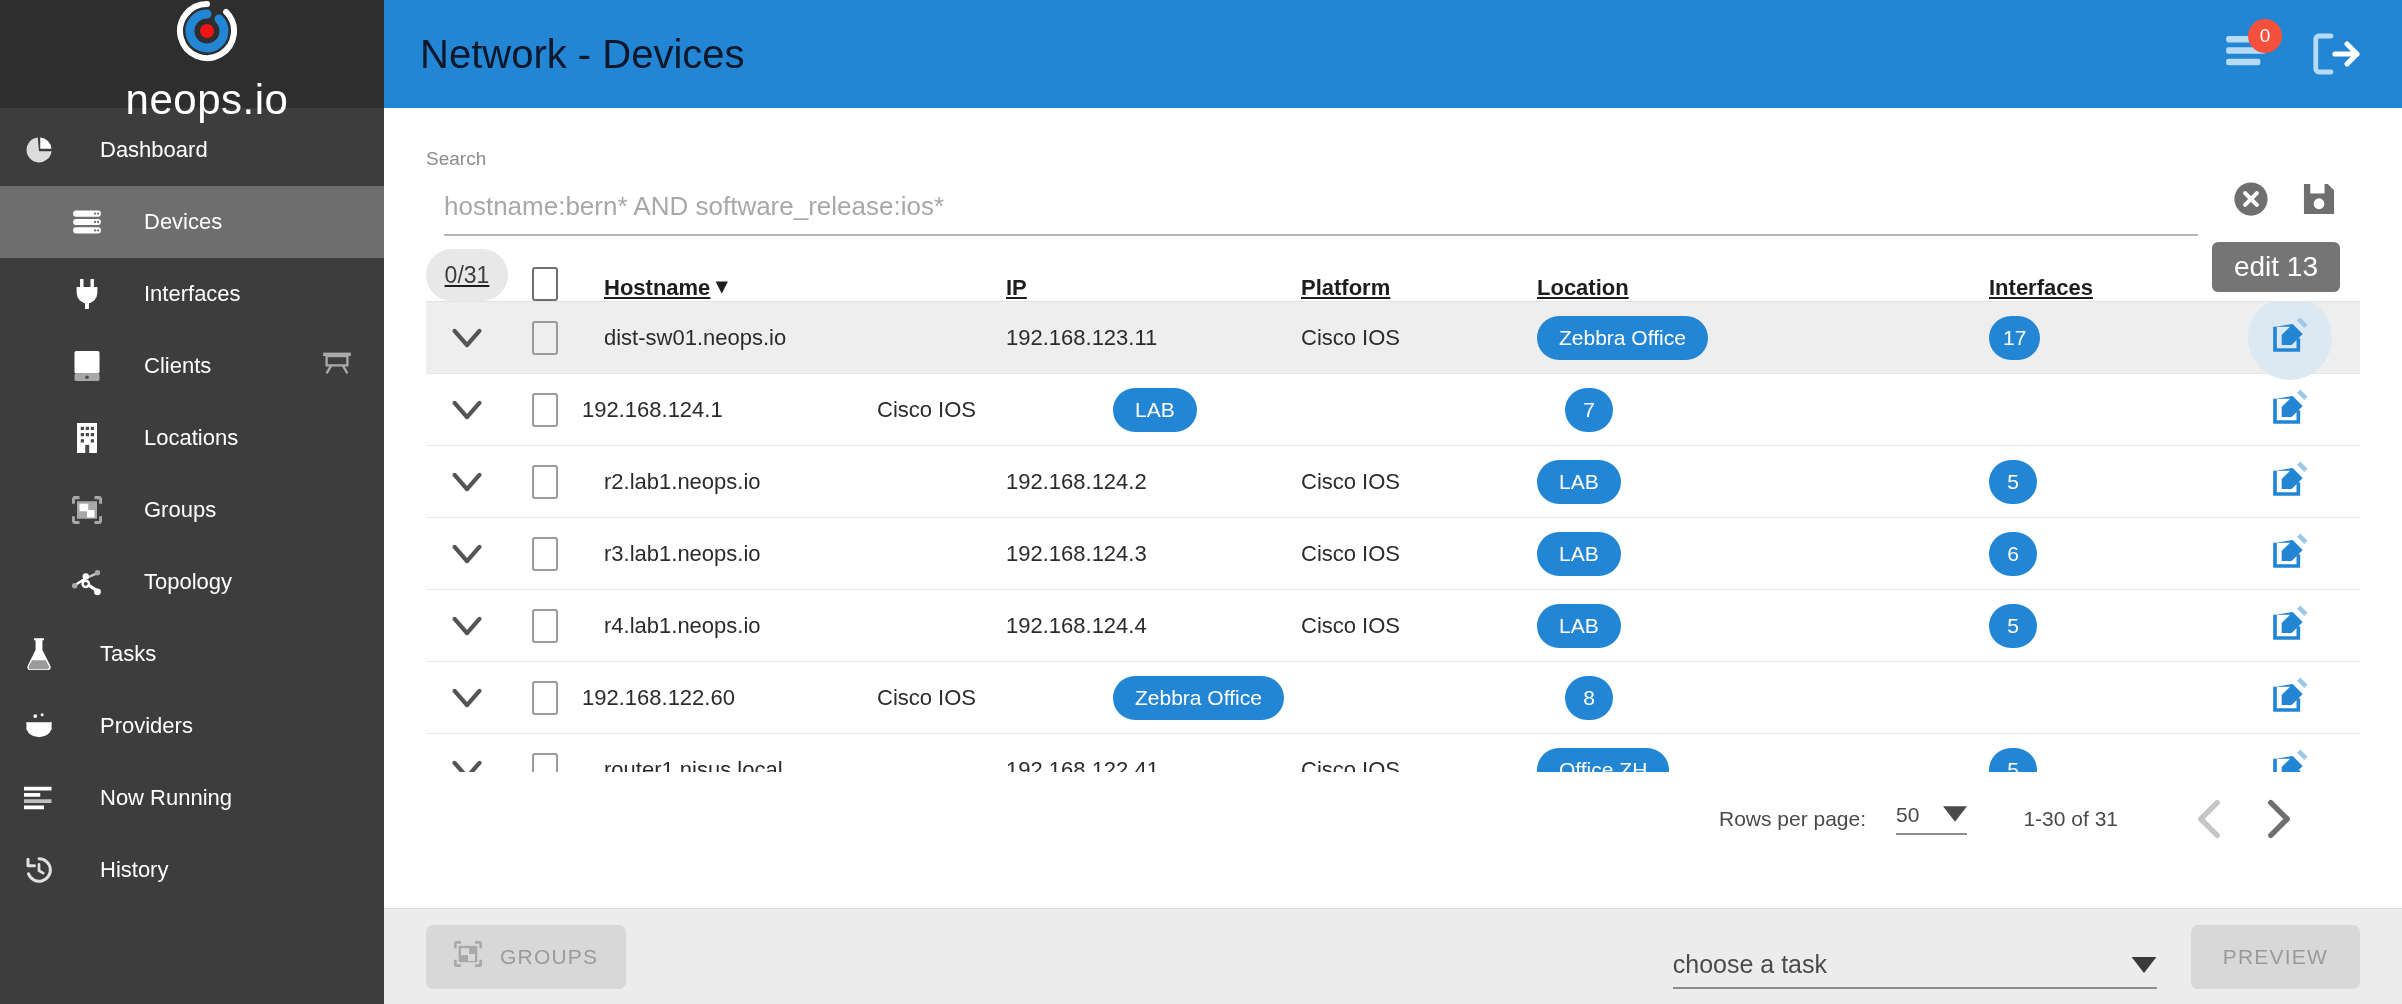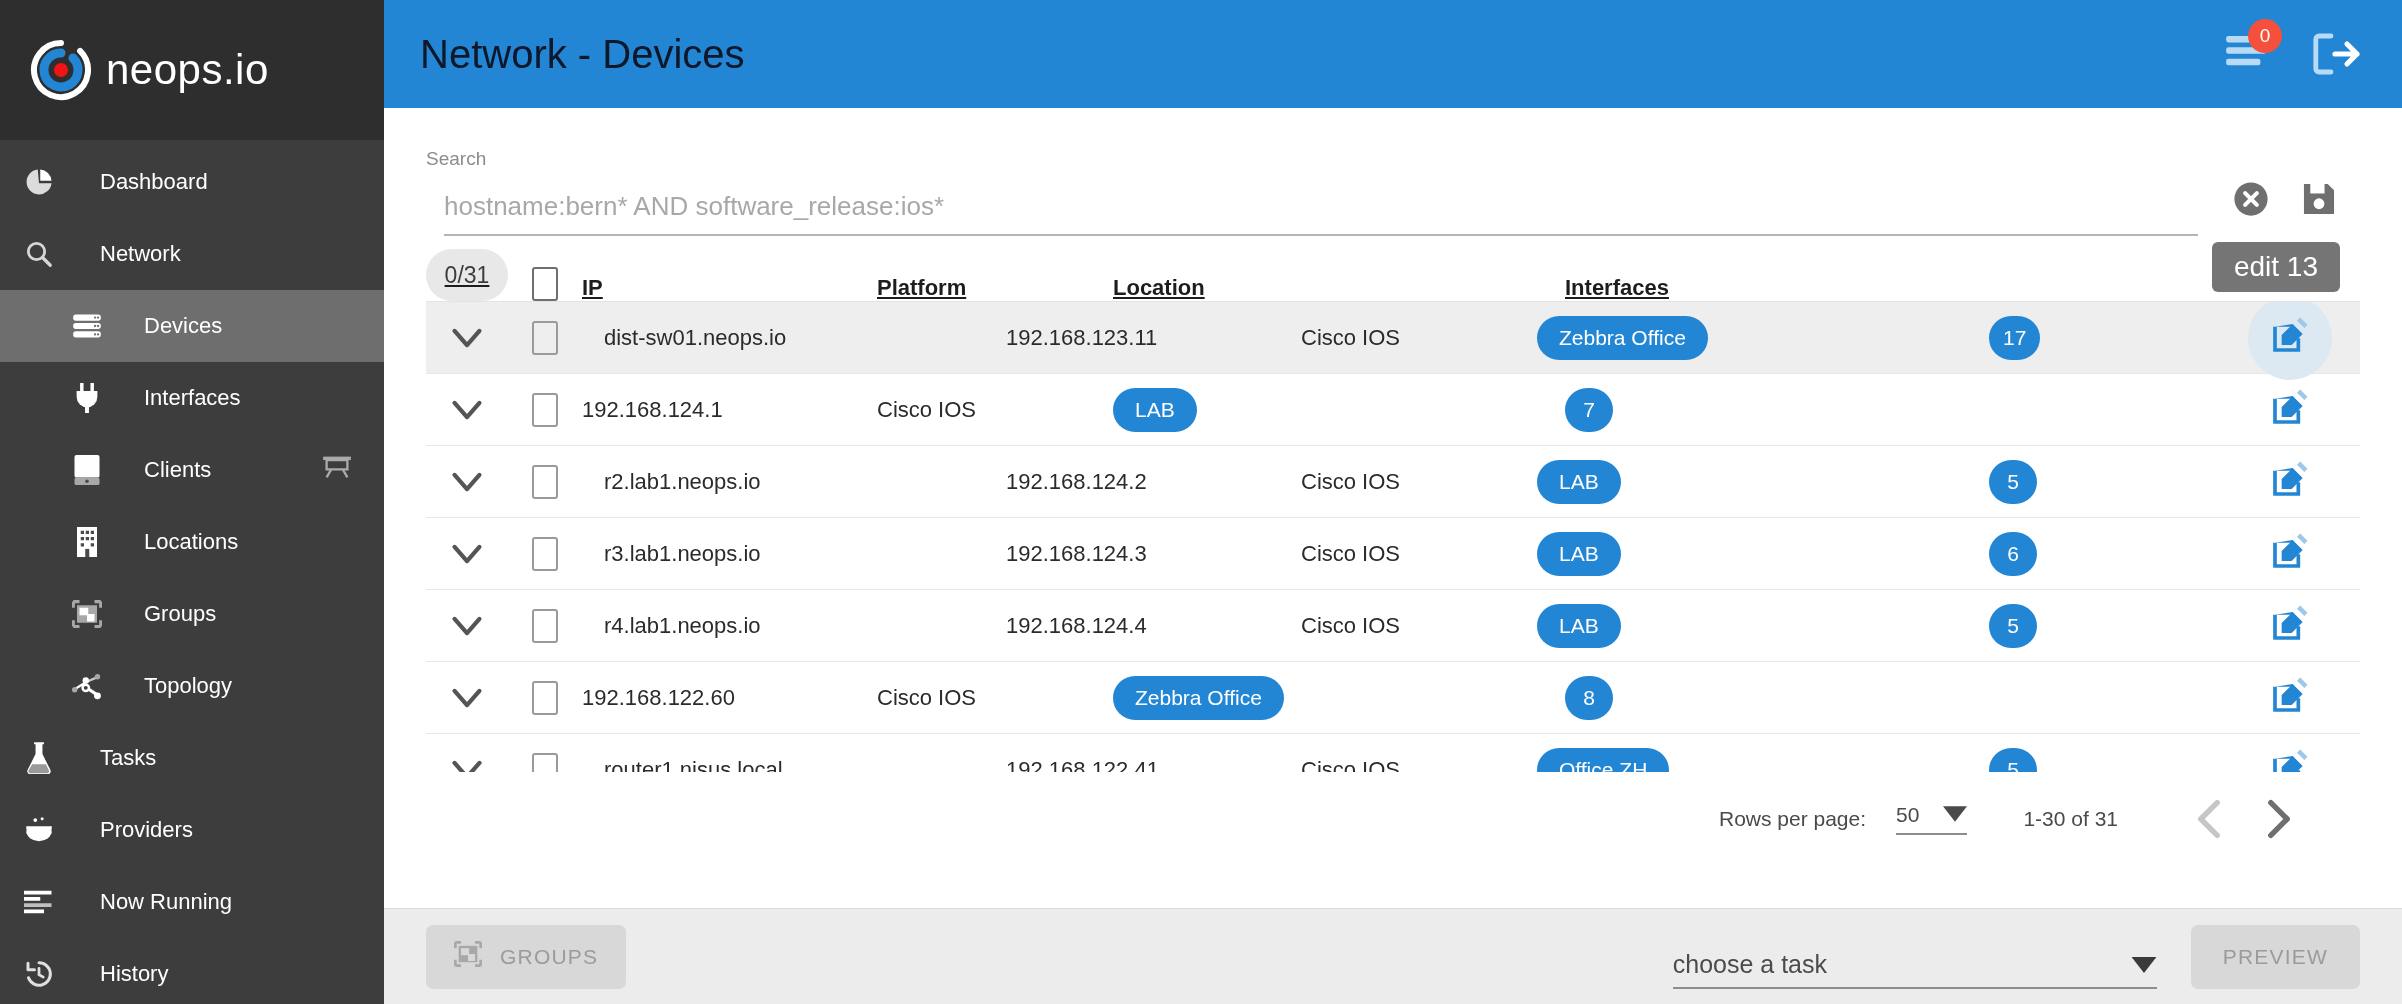--- a/index.html
+++ b/index.html
@@ -13,22 +13,22 @@
 
   
   .sidebar {
     width: 384px; height: 1004px;
     background: #3d3d3d;
     flex: 0 0 384px;
     position: relative;
     overflow: hidden;
   }
   .logo-area {
-    height: 140px; background: #2e2e2e;
-    display: flex; align-items: center; padding-left: 30px; gap: 14px;
+    height: 108px; background: #2e2e2e;
+    display: flex; align-items: center; padding-left: 30px; gap: 14px; flex-direction: column;
   }
   .logo-mark { width: 62px; height: 62px; flex: 0 0 62px; }
   .logo-text {
     color: #ffffff; font-size: 42px; letter-spacing: 0.5px;
     font-weight: 400;
   }
   .nav { padding-top: 6px; }
   .nav-item {
     height: 72px; display: flex; align-items: center;
     color: #ffffff; font-size: 22px; cursor: pointer;
@@ -206,29 +206,20 @@
       <div class="nav-item">
         <span class="ico">
           <svg width="30" height="30" viewBox="0 0 24 24">
               <path d="M11 2 A10 10 0 1 0 22 13 L12 13 Z" fill="#dcdcdc"></path>
               <path d="M13 2 A10 10 0 0 1 22 11 L13 11 Z" fill="#ffffff"></path>
             </svg>
         </span>
         <span class="lbl">Dashboard</span>
       </div>
 
-      <div class="nav-item">
-        <span class="ico">
-          <svg width="30" height="30" viewBox="0 0 24 24">
-              <circle cx="10" cy="10" r="6.5" fill="none" stroke="#d6d6d6" stroke-width="2.2"></circle>
-              <line x1="15" y1="15" x2="21" y2="21" stroke="#d6d6d6" stroke-width="2.6" stroke-linecap="round"></line>
-            </svg>
-        </span>
-        <span class="lbl">Network</span>
-      </div>
 
       <div class="nav-item sub active">
         <span class="ico">
           <svg width="30" height="26" viewBox="0 0 26 22">
             <rect x="1" y="1" width="24" height="5.4" rx="2.4" fill="#ffffff"></rect>
             <rect x="1" y="8.3" width="24" height="5.4" rx="2.4" fill="#ffffff"></rect>
             <rect x="1" y="15.6" width="24" height="5.4" rx="2.4" fill="#ffffff"></rect>
             <circle cx="20" cy="3.7" r="1" fill="#6e6e6e"></circle>
               <circle cx="22.6" cy="3.7" r="1" fill="#6e6e6e"></circle>
             <circle cx="20" cy="11" r="1" fill="#6e6e6e"></circle>
@@ -412,20 +403,23 @@
       </div>
     </div>
 
     <div class="table-area">
 
       <div class="thead">
         <div class="pill-count">0/31</div>
         <div class="c-chk">
             <span class="chkbox hdr"></span>
           </div>
+        <div class="c-host">
+          <span>Hostname</span><span class="sort-caret">▾</span>
+        </div>
         <div class="c-ip">IP</div>
         <div class="c-plat">Platform</div>
         <div class="c-loc">Location</div>
         <div class="c-intf">Interfaces</div>
         <div class="c-edit"></div>
         <div class="tooltip">edit 13</div>
       </div>
 
       <div class="rows-clip">
 

